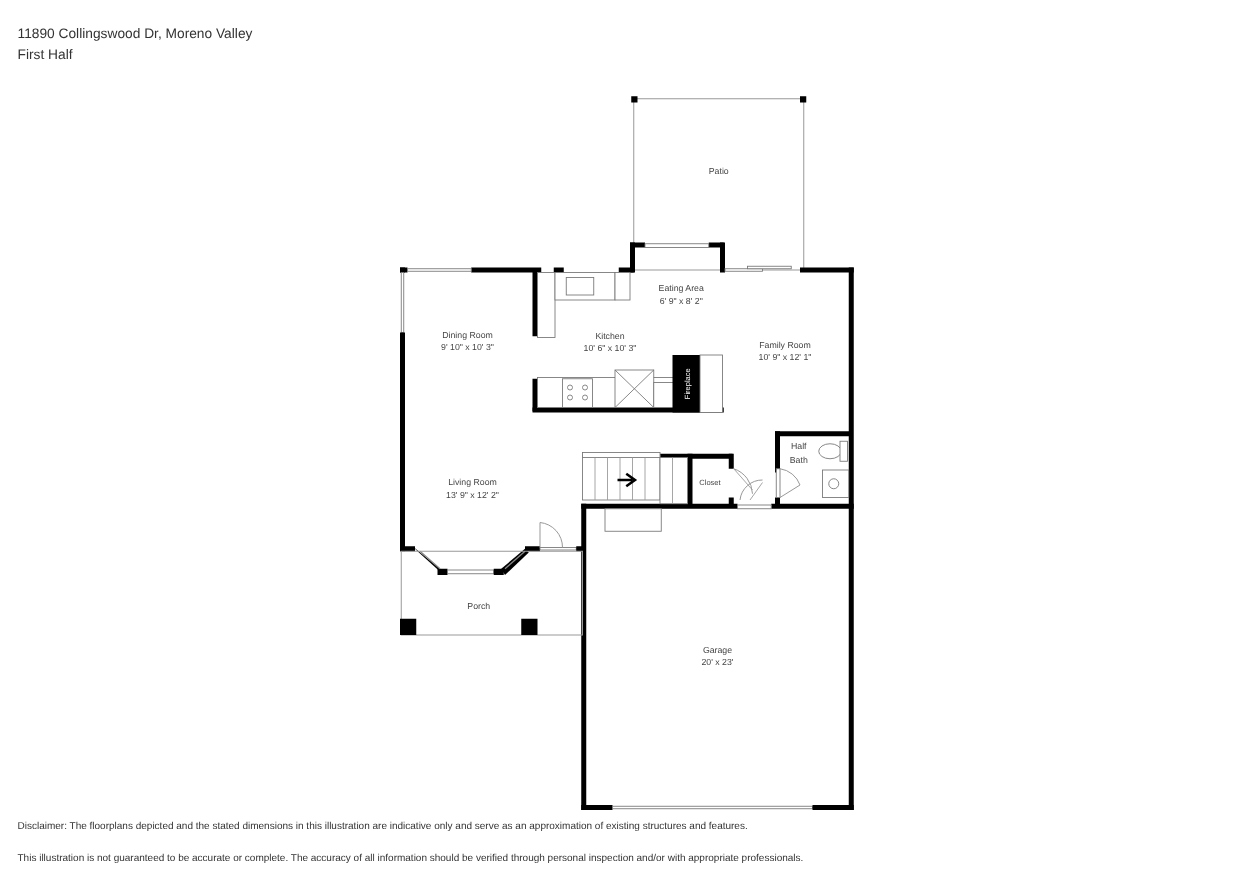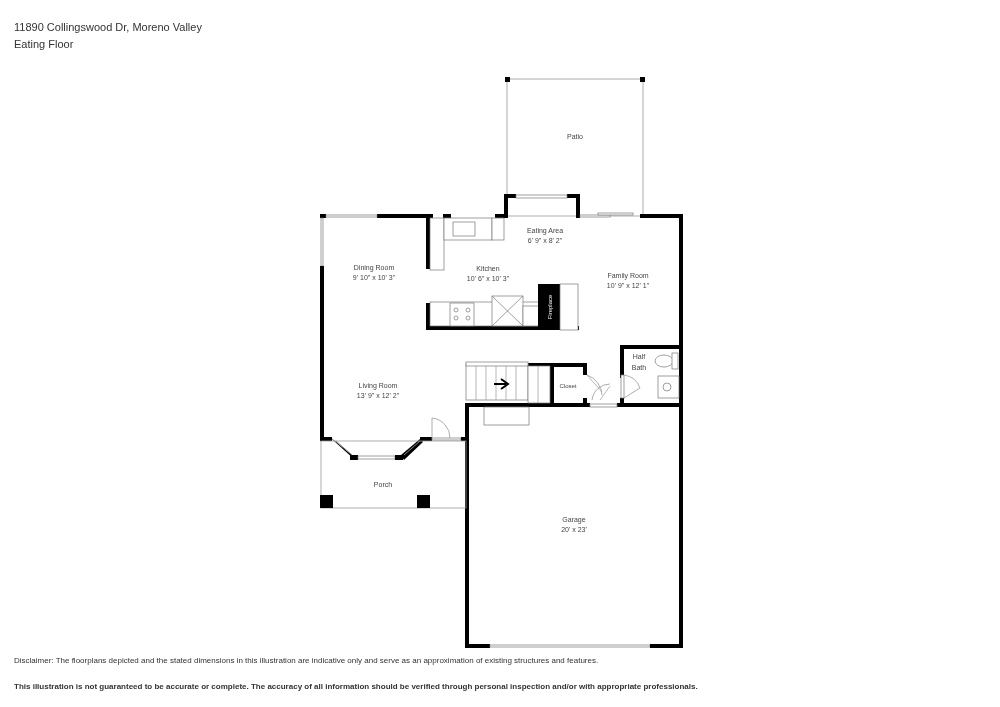--- a/index.html
+++ b/index.html
@@ -2,32 +2,32 @@
 <html><head>
 <meta charset="utf-8">
 <style>
   html, body { margin: 0; padding: 0; background: #ffffff; }
   body { width: 1000px; height: 707px; position: relative; overflow: hidden; font-family: "Liberation Sans", sans-serif; color: #333; }
   .hdr { position: absolute; left: 14px; font-size: 11px; color: #333; text-align: right; }
   #title { top: 21px; }
   #floor { top: 38px; }
   .disc { position: absolute; left: 14px; font-size: 8px; color: #333; }
   #disc1 { top: 656px; }
-  #disc2 { top: 682px; font-weight: bold; }
+  #disc2 { top: 682px; }
   svg { position: absolute; left: 0; top: 0; }
   .lbl { font-family: "Liberation Sans", sans-serif; font-size: 7px; fill: #444; text-anchor: middle; }
   .wall { fill: #000; }
   .thin { fill: none; stroke: #999; stroke-width: 0.8; }
   .fix { fill: #fff; stroke: #777; stroke-width: 0.7; }
 </style>
 </head>
 <body>
 
 <div class="hdr" id="title">11890 Collingswood Dr, Moreno Valley</div>
-<div class="hdr" id="floor">Eating Floor</div>
+<div class="hdr" id="floor">First Half</div>
 
 <svg width="1000" height="707" viewBox="0 0 1000 707">
 
   <g>
     <rect x="507" y="79" width="136" height="137" class="thin"></rect>
     <rect x="505" y="77" width="5" height="5" class="wall"></rect>
     <rect x="640" y="77" width="5" height="5" class="wall"></rect>
   </g>
 
   <g>

